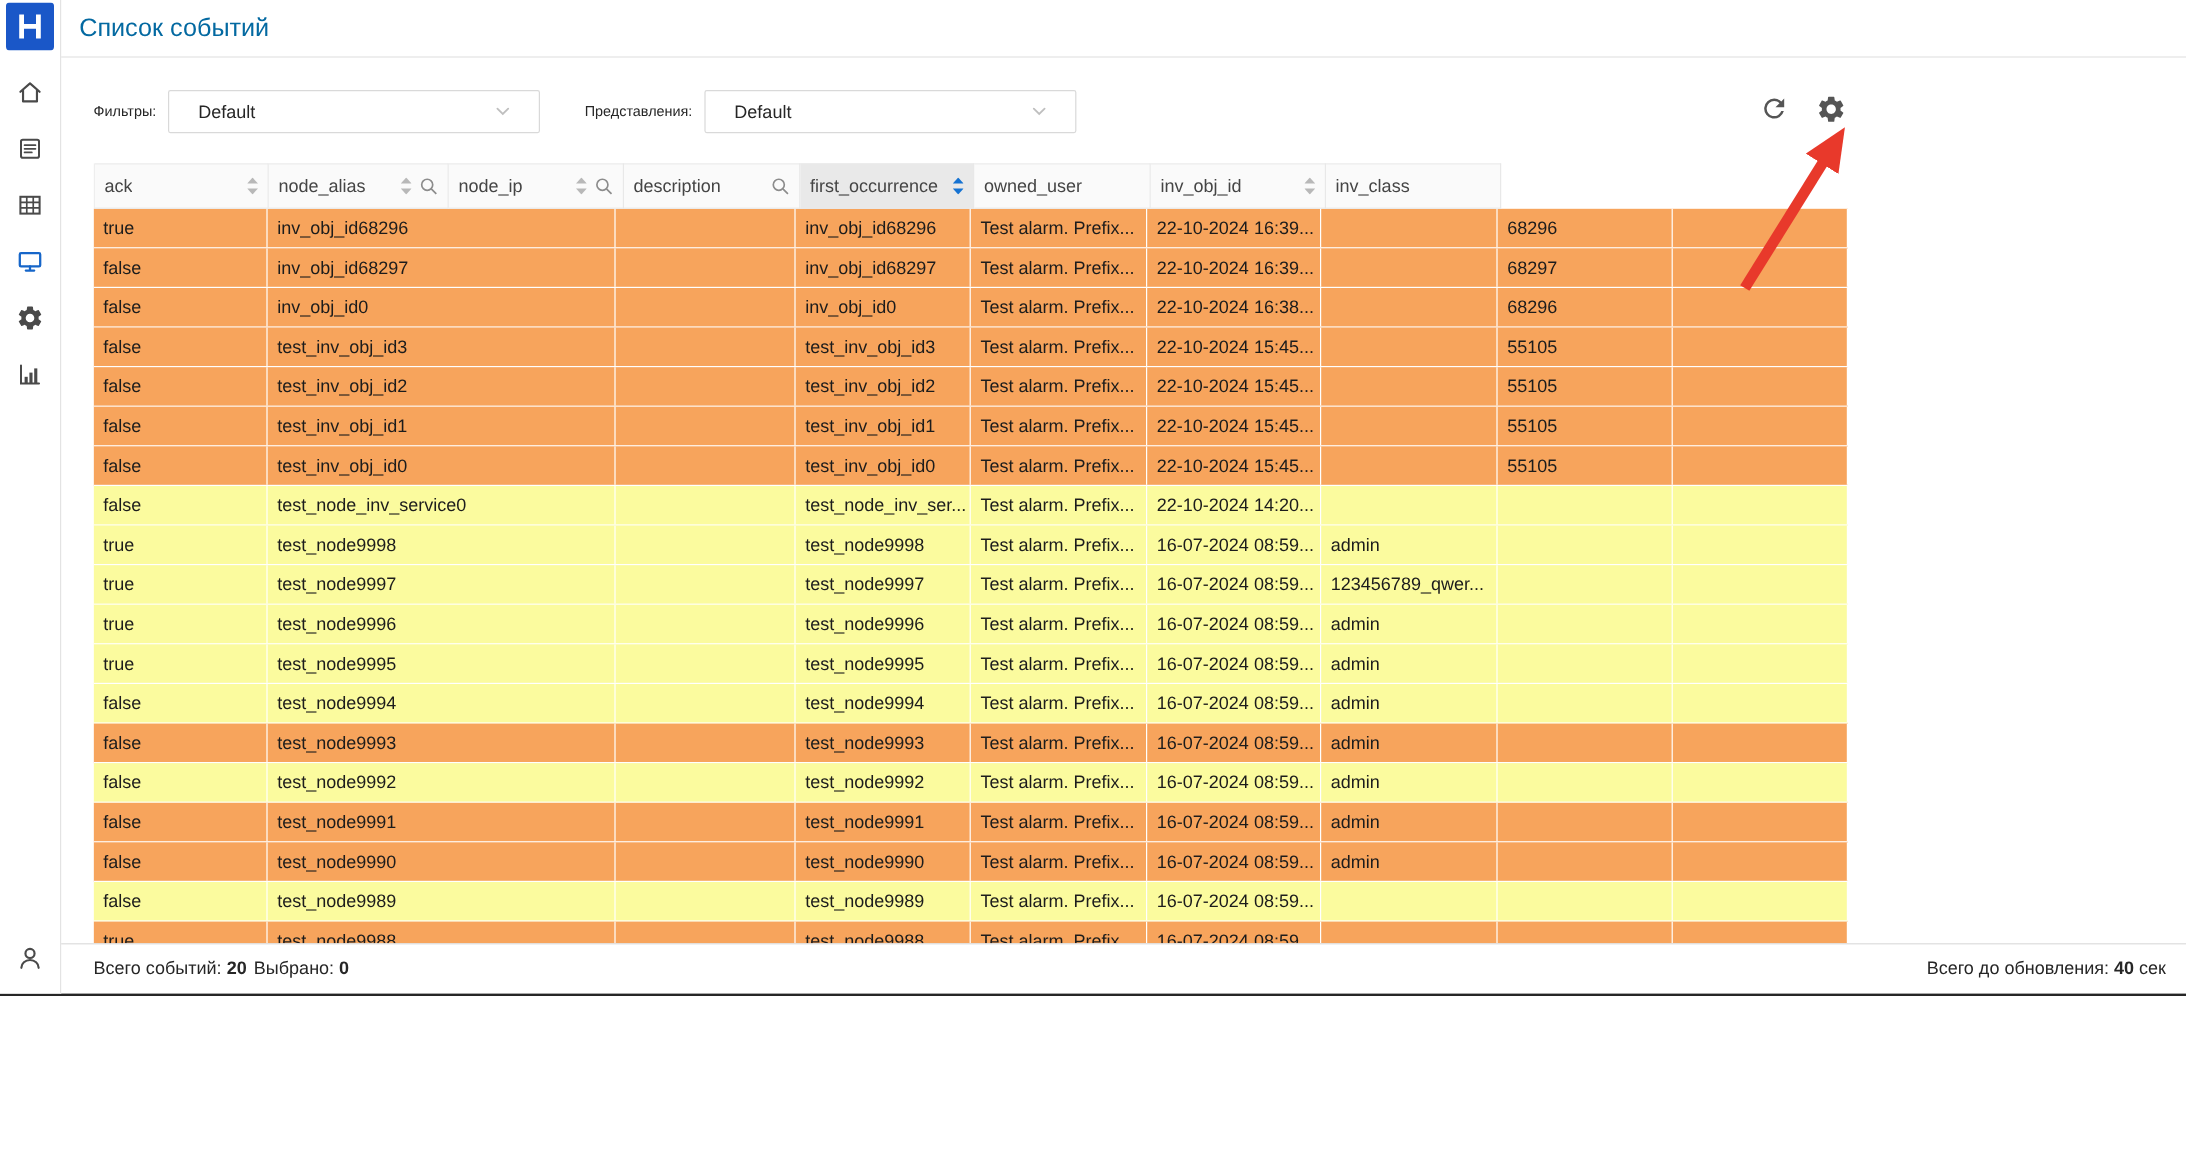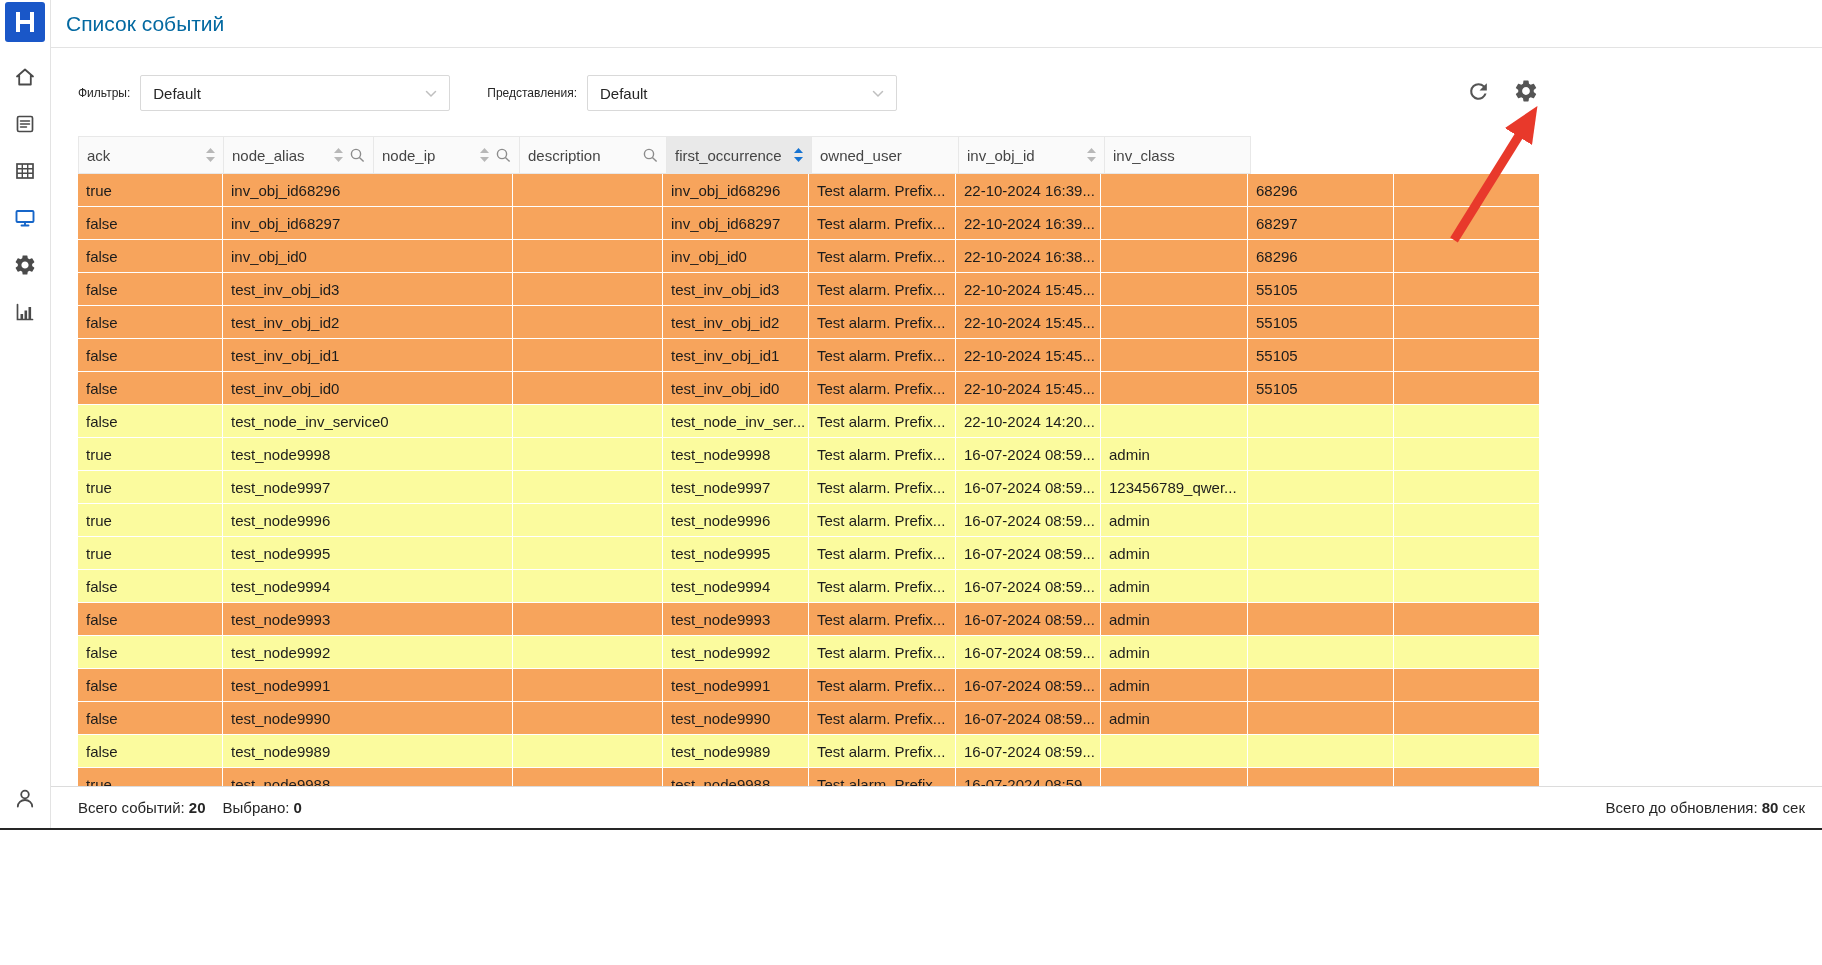--- a/index.html
+++ b/index.html
@@ -17,21 +17,21 @@
   
   .main { flex:1; display:flex; flex-direction:column; min-width:0; }
   .topbar { height:48px; min-height:48px; border-bottom:1px solid #e3e3e3; display:flex; align-items:center; padding-left:15px; }
   .title { font-size:21px; color:#0369a1; }
 
   .content { flex:1; min-height:0; padding-left:27px; }
   .toolbar { width:1462px; height:36px; margin-top:27px; display:flex; align-items:center; }
   .tb-label { font-size:12px; color:#262626; margin-right:10px; }
   .views-label { margin-left:37px; }
   .select { width:310px; height:36px; border:1px solid #d9d9d9; border-radius:2px; background:#fff;
-            display:flex; align-items:center; justify-content:space-between; padding:0 12px; cursor:pointer; }
+            display:flex; align-items:center; justify-content:space-between; padding:0 24px; cursor:pointer; }
   .select-value { font-size:15px; color:#262626; }
   .toolbar-icons { margin-left:auto; display:flex; align-items:center; gap:20px; }
   .icon-btn { width:28px; height:28px; display:flex; align-items:center; justify-content:center; cursor:pointer; }
 
   
   .table { width:1462px; margin-top:25px; height:650px; overflow:hidden; }
   .thead { display:flex; height:38px; border-left:1px solid #e8e8e8; }
   .th { background:#fafafa; border-top:1px solid #e8e8e8; border-bottom:1px solid #e8e8e8; border-right:1px solid #e8e8e8;
         display:flex; align-items:center; justify-content:space-between; padding:0 8px; cursor:pointer; }
   .th-active { background:#e9e9e9; }
@@ -39,21 +39,21 @@
   .th-icons { display:flex; align-items:center; gap:7px; }
   .sort-icon, .search-icon { display:flex; align-items:center; }
   .tr { display:flex; height:33px; border-bottom:1px solid #fff; cursor:pointer; }
   .td { display:flex; align-items:center; padding:0 8px; font-size:15px; color:#1c1c1c;
         white-space:nowrap; overflow:hidden; border-right:1px solid #fff; }
 
   
   .footer { height:42px; min-height:42px; margin-top:auto; border-top:1px solid #dcdcdc;
             display:flex; align-items:center; padding:0 17px 0 27px; font-size:15px; color:#262626; }
   .footer b { font-weight:bold; }
-  .footer-left { display:flex; gap:17px; }
+  .footer-left { display:flex; gap:6px; }
   .footer-right { margin-left:auto; }
 
   
   .annotation { position:absolute; left:1412px; top:92px; pointer-events:none; z-index:10; }
 </style>
 </head>
 <body>
 
 <div class="frame">
 
@@ -477,21 +477,21 @@
           <span>Всего событий:</span>
           <b>20</b>
         </span>
         <span>
           <span>Выбрано:</span>
           <b>0</b>
         </span>
       </div>
       <div class="footer-right">
         <span>Всего до обновления:</span>
-        <b>80</b>
+        <b>40</b>
         <span>сек</span>
       </div>
     </div>
   </div>
 
   <svg class="annotation" width="150" height="165" viewBox="0 0 150 165">
     <defs>
       <marker id="ah" markerUnits="userSpaceOnUse" markerWidth="36" markerHeight="32" refX="3" refY="16" orient="auto">
         <polygon points="0,0 36,16 0,32" fill="#E8392B"></polygon>
       </marker>

